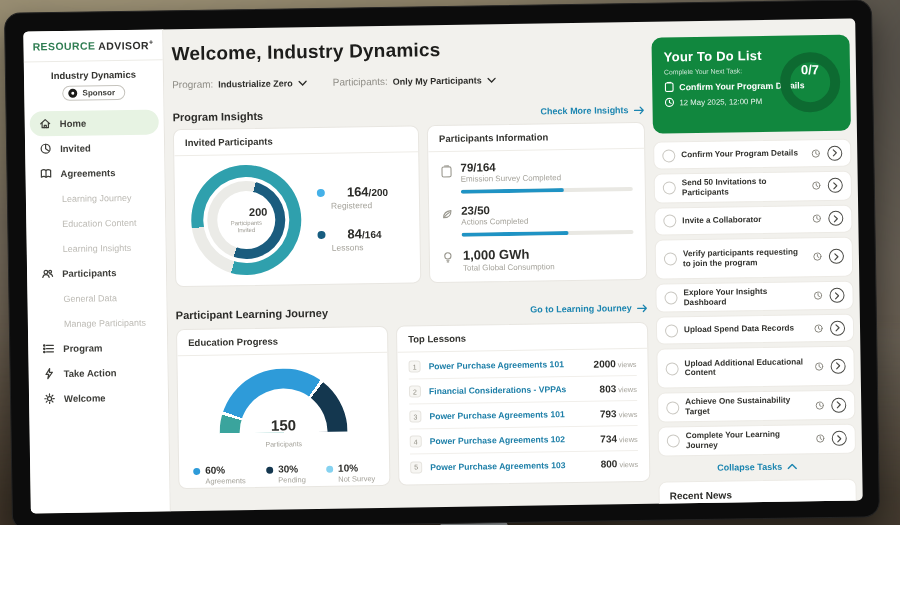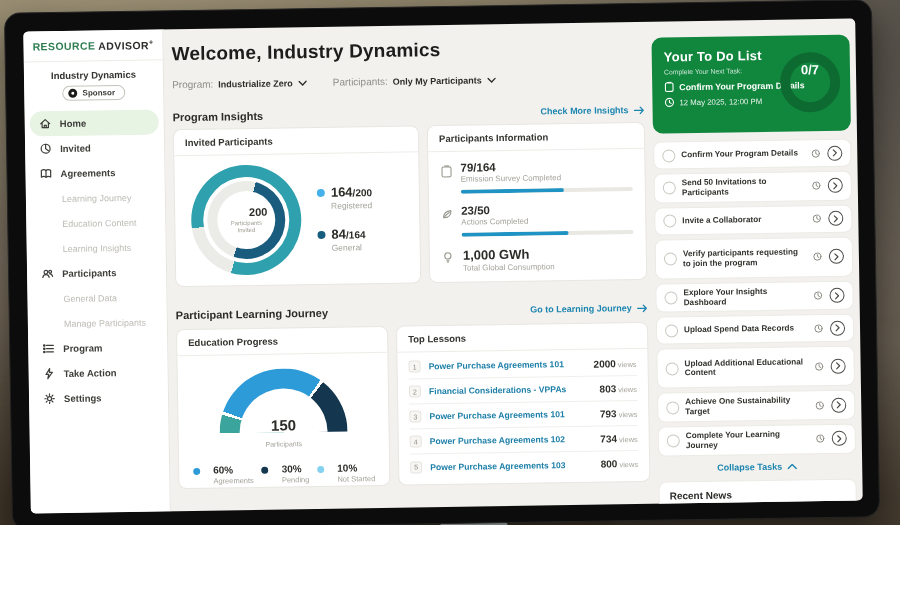--- a/index.html
+++ b/index.html
@@ -74,21 +74,21 @@
   .d-hole1 { position:absolute; inset:12px; border-radius:50%; background:#fff; }
   .d-inner { position:absolute; inset:4px; border-radius:50%;
     background:conic-gradient(from 15deg, #1a5c7e 0 185deg, #ebebe7 185deg 360deg); }
   .d-hole2 { position:absolute; inset:10px; border-radius:50%; background:#fff;
     display:flex; flex-direction:column; align-items:center; justify-content:center; text-align:center; }
   .d-val { font-size:11px; font-weight:bold; color:#2c2c29;margin-left:24px; }
   .d-lab { font-size:6px; color:#a09e96; margin-top:2px; line-height:1.25; width:44px; }
   .dleg { display:flex; flex-direction:column; gap:16px; }
   .dleg-row { display:flex; align-items:flex-start; gap:6px; }
   .dot { width:8px; height:8px; border-radius:50%; margin-top:4px; flex:0 0 8px; }
-  .dleg-val { font-size:13px; font-weight:bold; color:#2c2c29; }
+  .dleg-val { font-size:13px; font-weight:bold; color:#2c2c29;margin-left:16px; }
   .dleg-val .tot { font-size:10px; }
   .dleg-lab { font-size:8.5px; color:#a5a39b; margin-top:1px; }
 
   
   .info-body { padding:10px 12px; }
   .stat { display:flex; gap:8px; margin-bottom:11px; }
   .stat-ic { width:13px; padding-top:3px; color:#9a988f; }
   .stat-val { font-size:11.5px; font-weight:bold; color:#2c2c29; }
   .stat-lab { font-size:8px; color:#a5a39b; margin-top:1px; }
   .bar { height:4px; border-radius:2px; background:#e9e8e3; margin-top:6px; width:172px; position:relative; overflow:hidden; }
@@ -97,21 +97,21 @@
   
   .edu-body { position:relative; padding-top:8px; }
   .gauge { position:relative; width:128px; height:64px; margin:6px auto 0; overflow:hidden; }
   .gauge-arc { position:absolute; left:0; top:0; width:128px; height:128px; border-radius:50%;
     background:conic-gradient(from 270deg, #3aa49d 0 17deg, #fff 17deg 20deg, #2e9bd9 20deg 126deg, #fff 126deg 129deg, #14374f 129deg 180deg, transparent 180deg 360deg); }
   .gauge-hole { position:absolute; left:20px; top:20px; width:88px; height:88px; border-radius:50%; background:#fff; }
   .gauge-center { position:absolute; left:0; right:0; bottom:-1px; text-align:center; }
   .g-val { font-size:15px; font-weight:bold; color:#2c2c29; }
   .g-lab { font-size:7px; color:#a5a39b; margin-top:8px; }
   .eleg { display:flex; justify-content:space-between; padding:0 14px; margin-top:16px; }
-  .eleg-item { display:flex; gap:13px; }
+  .eleg-item { display:flex; gap:5px; }
   .edot { width:7px; height:7px; border-radius:50%; margin-top:3px; flex:0 0 7px; }
   .eleg-pct { font-size:10px; font-weight:bold; color:#2c2c29; }
   .eleg-lab { font-size:7.5px; color:#a5a39b; margin-top:1px; }
 
   
   .lessons-body { padding:2px 11px 0; }
   .lesson { display:flex; align-items:center; gap:8px; height:25px; border-bottom:1px solid #f1efeb; }
   .lesson:last-child { border-bottom:none; }
   .rank { width:12px; height:12px; flex:0 0 12px; border:1px solid #e6e4df; background:#f7f6f3; border-radius:3px;
     font-size:7px; color:#8b897f; display:flex; align-items:center; justify-content:center; }
@@ -244,21 +244,21 @@
             </span>
               <span>Take Action</span>
           </div>
           <div class="nav-item">
             <span class="nav-ic">
               <svg width="13" height="13" viewBox="0 0 14 14" fill="none" stroke="#3d3d39" stroke-width="1.3" stroke-linecap="round">
                   <circle cx="7" cy="7" r="2.2"></circle>
                   <path d="M7 1.9v1.5M7 10.6v1.5M1.9 7h1.5M10.6 7h1.5M3.4 3.4l1 1M9.6 9.6l1 1M10.6 3.4l-1 1M4.4 9.6l-1 1"></path>
                 </svg>
             </span>
-              <span>Settings</span>
+              <span>Welcome</span>
           </div>
         </nav>
       </aside>
 
       <div class="main">
         <div class="h1">Welcome, Industry Dynamics</div>
 
         <div class="filters">
           <div class="fgroup">
             <span class="flabel">Program:</span>
@@ -314,21 +314,21 @@
                 <span class="dot" style="background:#45b1e8"></span>
                 <span>
                   <span class="dleg-val"><span>164</span><span class="tot">/200</span></span>
                   <div class="dleg-lab">Registered</div>
                 </span>
               </div>
               <div class="dleg-row">
                 <span class="dot" style="background:#175d80"></span>
                 <span>
                   <span class="dleg-val"><span>84</span><span class="tot">/164</span></span>
-                  <div class="dleg-lab">General</div>
+                  <div class="dleg-lab">Lessons</div>
                 </span>
               </div>
             </div>
           </div>
         </section>
 
         <section class="card c-info">
           <div class="card-h">Participants Information</div>
           <div class="info-body">
             <div class="stat">
@@ -411,21 +411,21 @@
                 <span class="edot" style="background:#14374f"></span>
                 <span>
                     <div class="eleg-pct">30%</div>
                     <div class="eleg-lab">Pending</div>
                   </span>
               </div>
               <div class="eleg-item">
                 <span class="edot" style="background:#85d2f0"></span>
                 <span>
                     <div class="eleg-pct">10%</div>
-                    <div class="eleg-lab">Not Started</div>
+                    <div class="eleg-lab">Not Survey</div>
                   </span>
               </div>
             </div>
           </div>
         </section>
 
         <section class="card c-lessons">
           <div class="card-h">Top Lessons</div>
           <div class="lessons-body">
             <div class="lesson">

